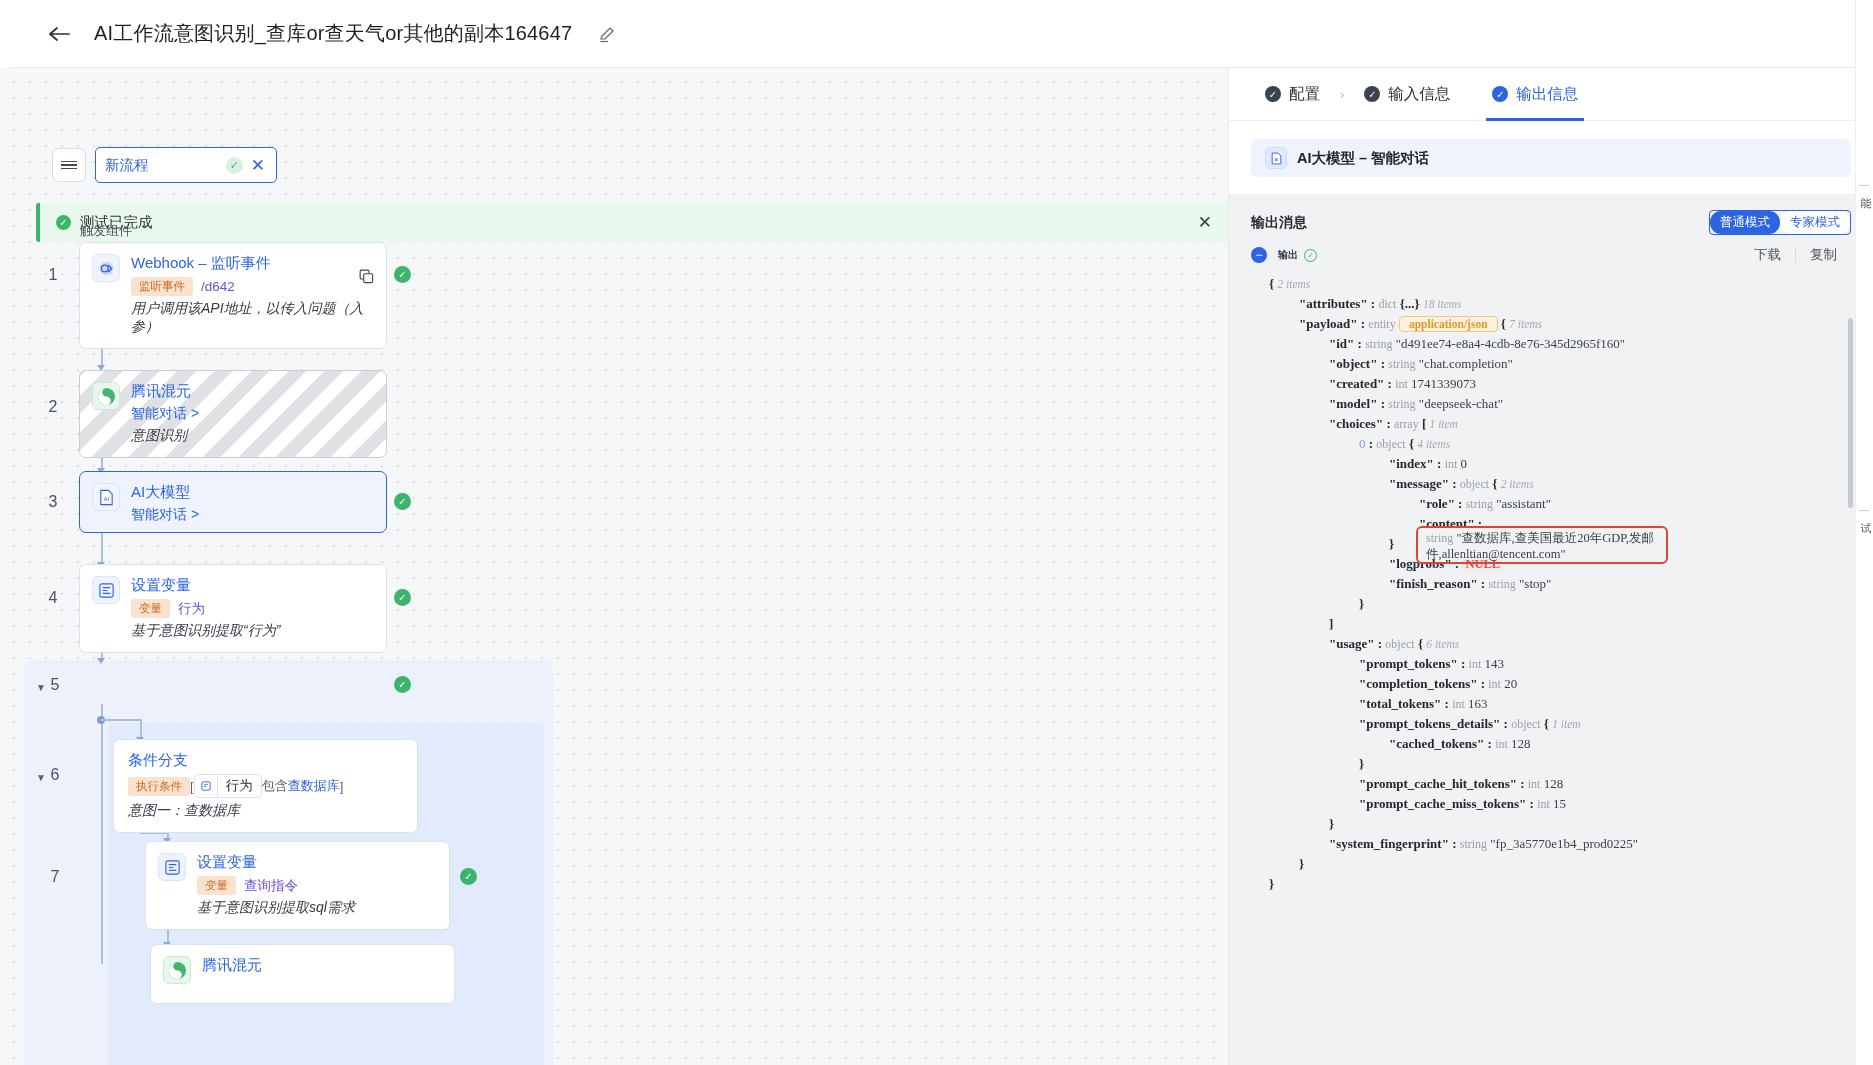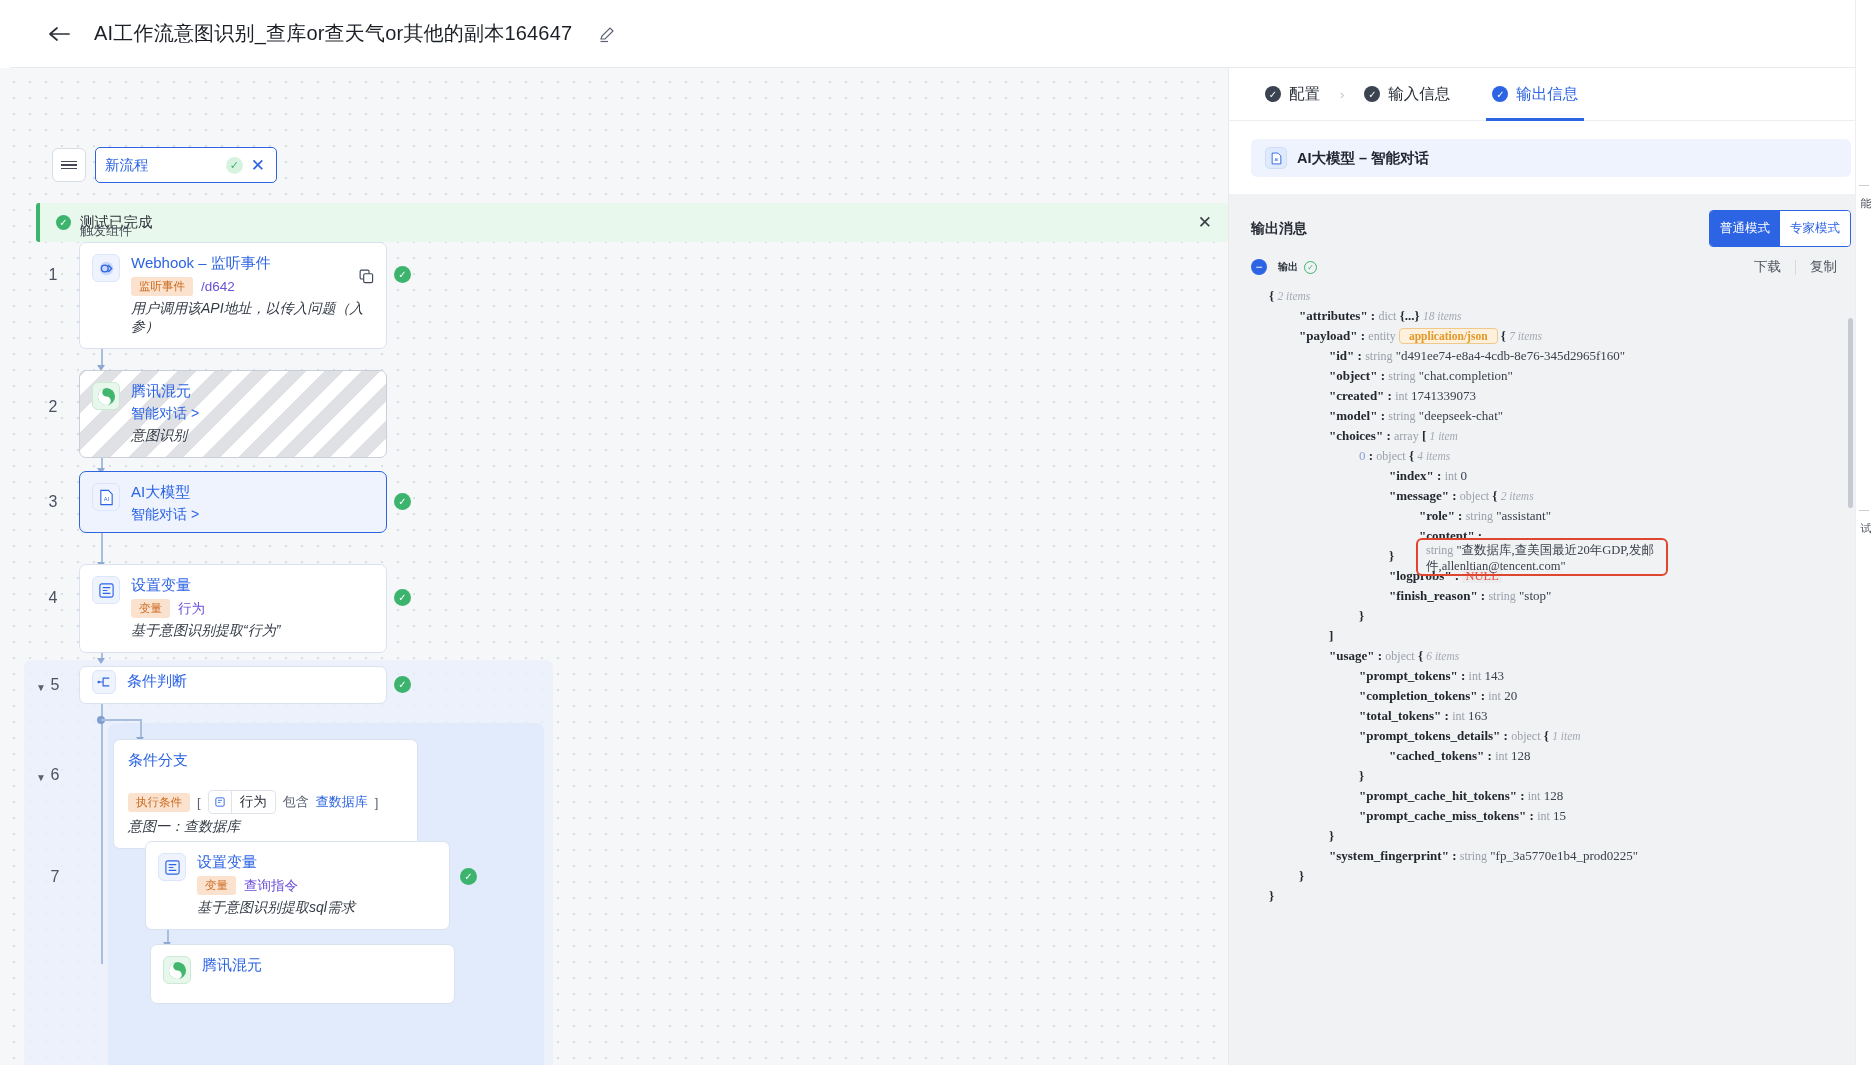--- a/index.html
+++ b/index.html
@@ -101,21 +101,21 @@
   .group-box2 { position:absolute; background:#dfeafb; border-radius: 8px; opacity:.8; }
 
   .conn { position:absolute; background:#a9bddd; }
   .arrow-head {
     position:absolute; width:0;height:0; border-left:4.5px solid transparent;
     border-right:4.5px solid transparent; border-top:6px solid #8fa9d4;
   }
   .dot { position:absolute; width:8px;height:8px;border-radius:50%;background:#7f9fd4; }
 
   .cond-expr {
-    display:flex; align-items:center; gap:7px; font-size:13px; color:#5b6372; flex-wrap:nowrap;margin-top:16px;
+    display:flex; align-items:center; font-size:13px; color:#5b6372; flex-wrap:nowrap;
   }
   .cond-pill { border:1px solid #dfe3ea; border-radius:4px; display:flex; align-items:stretch; }
   .cond-pill .ic { padding:2px 6px; border-right:1px solid #dfe3ea; color:#2d64e3; font-size:11px; display:flex;align-items:center;}
   .cond-pill .tx { padding:2px 8px; color:#2b3038; font-size:13.5px; }
   .blue-link { color:#2d64e3; }
 
   
   .panel { flex: 1 1 auto; background:#fff; display:flex; flex-direction:column; min-width:0; position:relative;
            border-left:1px solid #e8eaee; }
   .panel-tabs { height: 53px; flex:0 0 53px; display:flex; align-items:center; gap:0; padding: 0 22px;
@@ -134,21 +134,21 @@
     display:flex; align-items:center; gap:10px; padding: 0 14px;
   }
   .panel-node .ico { width:22px;height:22px;border-radius:5px;background:#e0eafd;border:1px solid #cfddfa;
                      display:flex;align-items:center;justify-content:center;font-size:11px;color:#2d64e3;}
   .panel-node .t { font-size: 14.5px; color:#1f2530; font-weight:600; }
 
   .out-area { flex:1 1 auto; margin-top: 17px; background:#f1f2f4; padding: 16px 22px 0 22px; overflow:hidden; position:relative;}
   .out-head { display:flex; align-items:center; }
   .out-head .lab { font-size: 14px; color:#272c35; font-weight:600; }
   .mode-switch { margin-left:auto; display:flex; border:1px solid #2d64e3; border-radius:4px; overflow:hidden; }
-  .mode-switch div { font-size: 12.5px; padding: 9px 10px; cursor:pointer; }
+  .mode-switch div { font-size: 12.5px; padding: 3px 10px; cursor:pointer;border-radius:11px; }
   .mode-switch .on { background:#2d64e3; color:#fff; }
   .mode-switch .off { background:#fff; color:#2d64e3; }
 
   .out-row2 { display:flex; align-items:center; margin-top: 11px; }
   .collapse-btn { width:16px;height:16px;border-radius:50%;background:#2d64e3;color:#fff;font-size:12px;
                   display:flex;align-items:center;justify-content:center;cursor:pointer;line-height:0;}
   .out-label2 { margin-left: 11px; font-size: 10px; color:#343a45;font-weight:bold; }
   .ok-ring { margin-left:6px; width:13px;height:13px;border-radius:50%;border:1.4px solid #3cb46e;color:#3cb46e;
              font-size:8px;display:inline-flex;align-items:center;justify-content:center;}
   .out-actions { margin-left:auto; display:flex; align-items:center; gap:0; }
@@ -157,21 +157,21 @@
 
   
   .json { margin-top: 10px; font-family:"Liberation Serif","DejaVu Serif",serif; font-size: 13px; line-height: 20px; color:#2a2f38; position:relative;}
   .jrow { white-space: nowrap; }
   .k { color:#23282f; font-weight:600; }
   .ty-n { color:#9aa1ab; font-size:12px; font-style: normal; }
   .sv { color:#3a414b; }
   .cnt { color:#a4aab3; font-style:italic; font-size:11.5px; }
   .idx { color:#8b9bd6; }
   .brace { color:#23282f; font-weight:600; }
-  .null { color:#e05042; background:#ececee; padding:0 3px; font-weight:400; font-size:12.5px;}
+  .null { color:#e05042; background:#ececee; padding:0 3px; font-weight:700; font-size:12.5px;}
   .entity-pill { border:1px solid #f0c98a; background:#fdf0dc; color:#e39827; font-weight:700;
                  border-radius:4px; padding:1px 9px; font-size:11.5px; }
   .hl-box {
     position:absolute; border:2.4px solid #e0452f; border-radius:6px;
     left: 172px; top: 210px; width: 245px; height: 44px; pointer-events:none;
   }
   .hl-text { position:absolute; left: 182px; top: 216px; width: 230px; font-size: 12.5px; line-height: 16px; color:#2a2f38; }
 
   
   .sliver { position:absolute; right:0; top:0; width:18px; height:1065px; background:#fff; border-left:1px solid #eceef2;}
@@ -331,31 +331,20 @@
               <span class="tag-orange">变量</span>
               <span class="link-purple">行为</span>
             </div>
             <div class="node-desc">基于意图识别提取“行为”</div>
           </div>
         </div>
         <div class="status-ok" style="left:394px; top:521px;">✓</div>
 
         <div class="caret" style="left:36px; top:614px;">▼</div>
         <div class="row-num" style="left:44px; top:608px;">5</div>
-        <div class="node" style="left:79px; top:598px; width:308px; height:38px; align-items:center; padding-top:5px;">
-          <div class="node-ico" style="width:24px;height:24px;flex:0 0 24px;">
-            <svg width="14" height="14" viewBox="0 0 16 16">
-                <path d="M2 8 h5 M7 8 V3.5 h7 M7 8 v4.5 h7" stroke="#2d64e3" stroke-width="1.3" fill="none"></path>
-                <circle cx="2" cy="8" r="1.4" fill="#2d64e3"></circle>
-              </svg>
-          </div>
-          <div class="node-body" style="justify-content:center;">
-            <div class="node-title">条件判断</div>
-          </div>
-        </div>
         <div class="status-ok" style="left:394px; top:608px;">✓</div>
 
         <div class="caret" style="left:36px; top:704px;">▼</div>
         <div class="row-num" style="left:44px; top:698px;">6</div>
         <div class="node" style="left:113px; top:671px; width:305px;">
           <div class="node-body" style="padding-left:2px;">
             <div class="node-title">条件分支</div>
             <div class="cond-expr">
               <span class="tag-orange">执行条件</span>
               <span>[</span>

